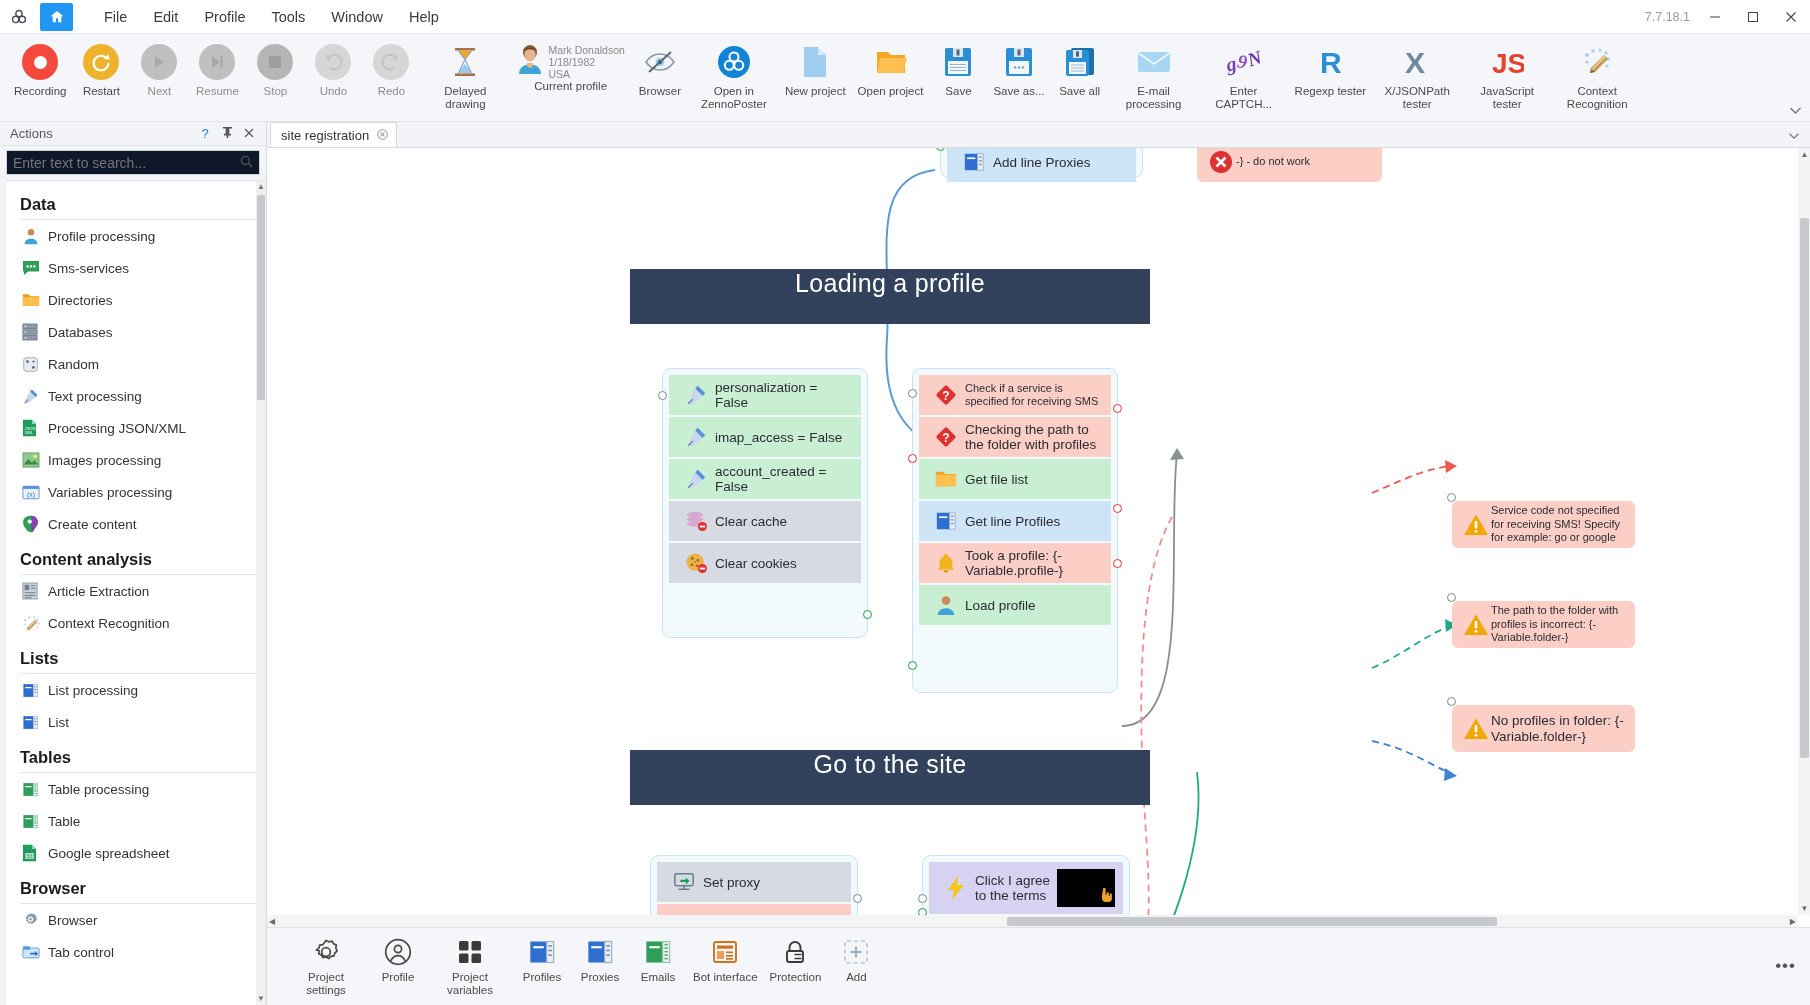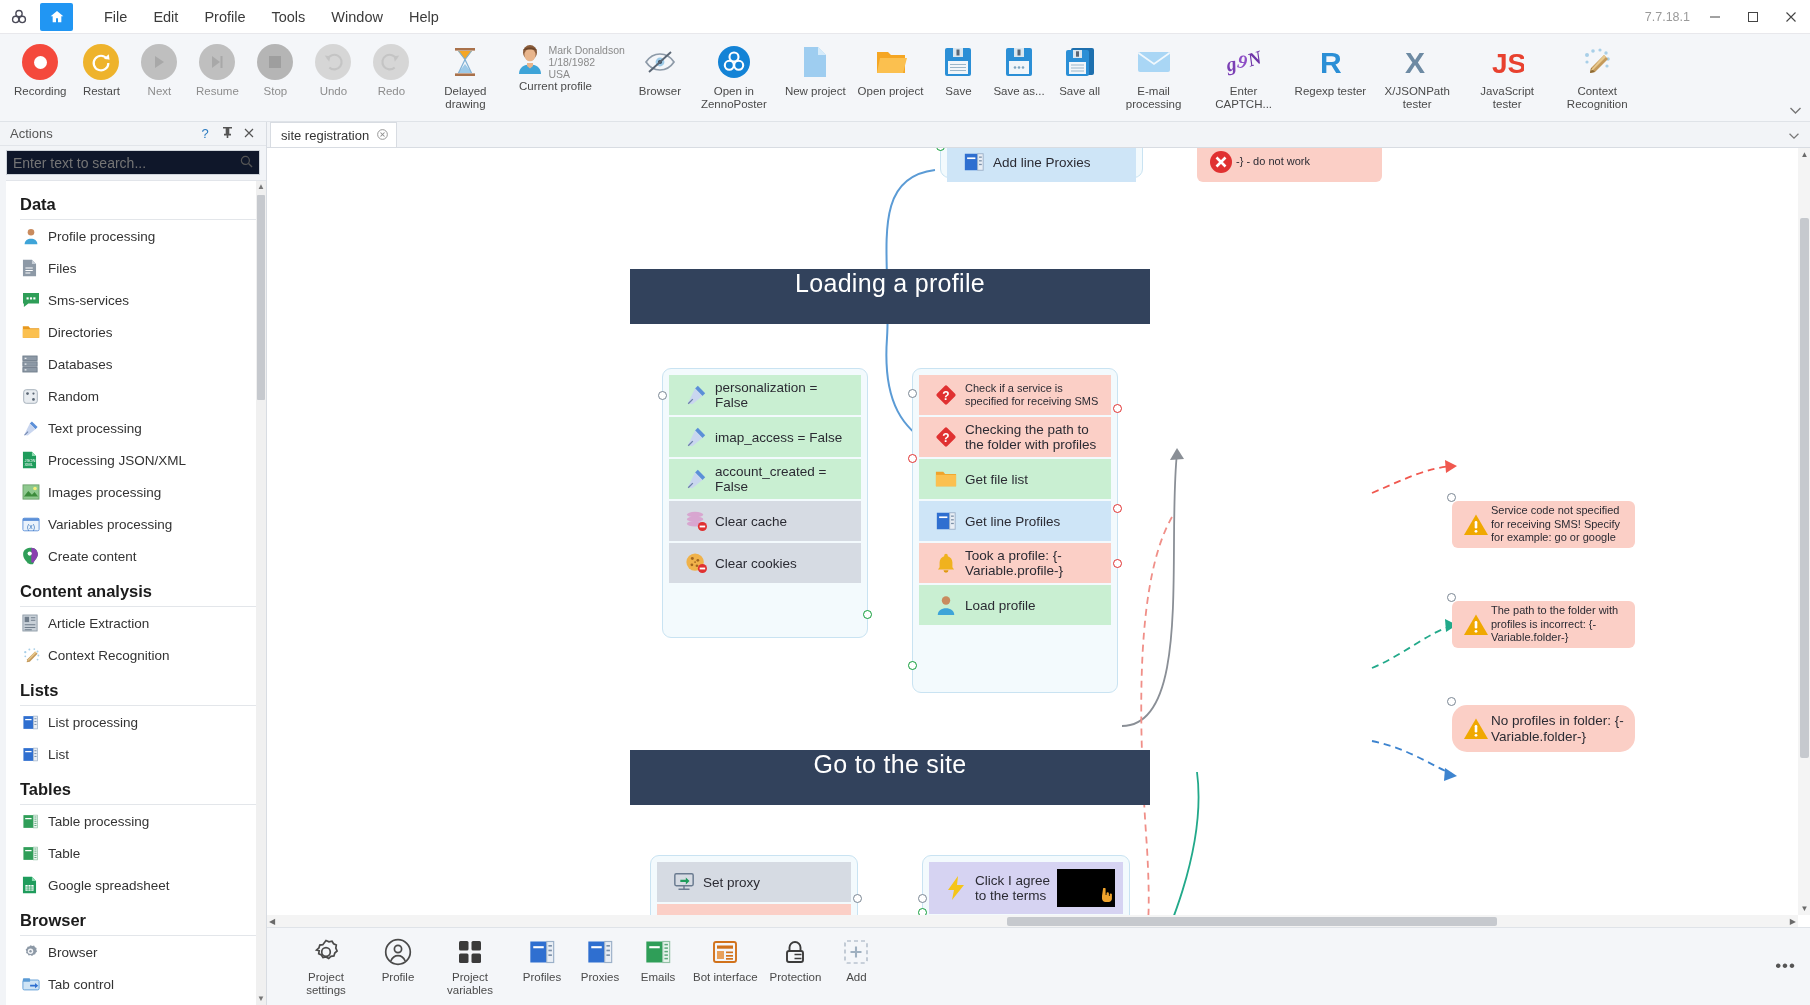--- a/index.html
+++ b/index.html
@@ -54,21 +54,21 @@
   .rb-ic { height: 42px; display: flex; align-items: center; justify-content: center; }
   .rb-lb {
     font-size: 11.5px; color: #4a4a4a; text-align: center;
     line-height: 12.5px; margin-top: 2px; max-width: 78px;
   }
   .rb.disabled .rb-lb { color: #8d8d8d; }
   .circ { width: 36px; height: 36px; border-radius: 50%; display:flex; align-items:center; justify-content:center; }
   
   .rb-profile { flex-direction: row; align-items: flex-start; min-width: 120px; padding-top: 8px; }
   .rb-profile-txt { font-size: 10.5px; color: #8a8a8a; line-height: 12px; margin-left: 4px; margin-top: 2px; }
-  .rb-profile-wrap { display:flex; flex-direction: column; }
+  .rb-profile-wrap { display:flex; flex-direction: column; align-items:center; }
   #ribbon-collapse { position: absolute; right: 8px; bottom: 4px; color:#777; font-size: 11px; }
 
   
   #workspace { display: flex; height: calc(1005px - 34px - 88px); }
 
   
   #leftpanel {
     width: 267px; background: #f2f4f7; border-right: 1px solid #d8dce2;
     display: flex; flex-direction: column; position: relative;
   }
@@ -158,21 +158,21 @@
   .blk.b  { background: #cee5f7; }
   .blk.gr { background: #d6dbe3; }
   .blk.pu { background: #d6d3f2; }
   .small { font-size: 11px; line-height: 13px; }
   .warn {
     position: absolute; background: #fbcfc6; border-radius: 6px;
     display: flex; align-items: center; padding: 7px 9px;
     font-size: 11px; color: #2b2b33; line-height: 13.5px;
   }
   .warn .wi { width: 30px; min-width: 30px; display:flex; align-items:center; justify-content:center; }
-  .warn.big { font-size: 13.5px; line-height: 16px; border-radius: 15px; }
+  .warn.big { font-size: 13.5px; line-height: 16px; }
   .port { position: absolute; width: 9px; height: 9px; border-radius: 50%; background: #fff; border: 1.5px solid #7b8794; }
   .port.green { border-color: #0f9d38; }
   .port.red { border-color: #e03131; }
 
   
   #dock {
     height: 78px; background: #f4f6f9; border-top: 1px solid #dfe3e8;
     display: flex; align-items: flex-start; padding-left: 16px; position: relative;
   }
   .dk { display:flex; flex-direction: column; align-items: center; min-width: 58px; padding: 8px 6px 0 6px; }
@@ -541,32 +541,20 @@
       <div id="lp-list">
           <div class="lp-group">Data</div>
           <div class="lp-item">
             <span class="ic">
               <svg width="18" height="18" viewBox="0 0 24 24">
                 <circle cx="12" cy="7" r="4.4" fill="#c98b5e"></circle>
                 <path d="M3.5 23c0-5 4-7.4 8.5-7.4S20.5 18 20.5 23z" fill="#3ea4d8"></path>
               </svg>
             </span>
             <span>Profile processing</span>
-          </div>
-          <div class="lp-item">
-            <span class="ic">
-              <svg width="15" height="18" viewBox="0 0 18 22">
-                <path fill="#8d99a6" d="M1 1h11l5 5v15H1z"></path>
-                <path fill="#c8d0d8" d="M12 1l5 5h-5z"></path>
-                <g stroke="#fff" stroke-width="1.3">
-                  <path d="M4 11h9M4 14h9M4 17h6"></path>
-                </g>
-              </svg>
-            </span>
-            <span>Files</span>
           </div>
           <div class="lp-item">
             <span class="ic">
               <svg width="18" height="16" viewBox="0 0 20 18">
                 <path fill="#2f9e58" d="M1 1h18v12H7l-5 4V13H1z"></path>
                 <g fill="#fff">
                   <rect x="5" y="6" width="2.4" height="2.4"></rect>
                   <rect x="8.8" y="6" width="2.4" height="2.4"></rect>
                   <rect x="12.6" y="6" width="2.4" height="2.4"></rect>
                 </g>

